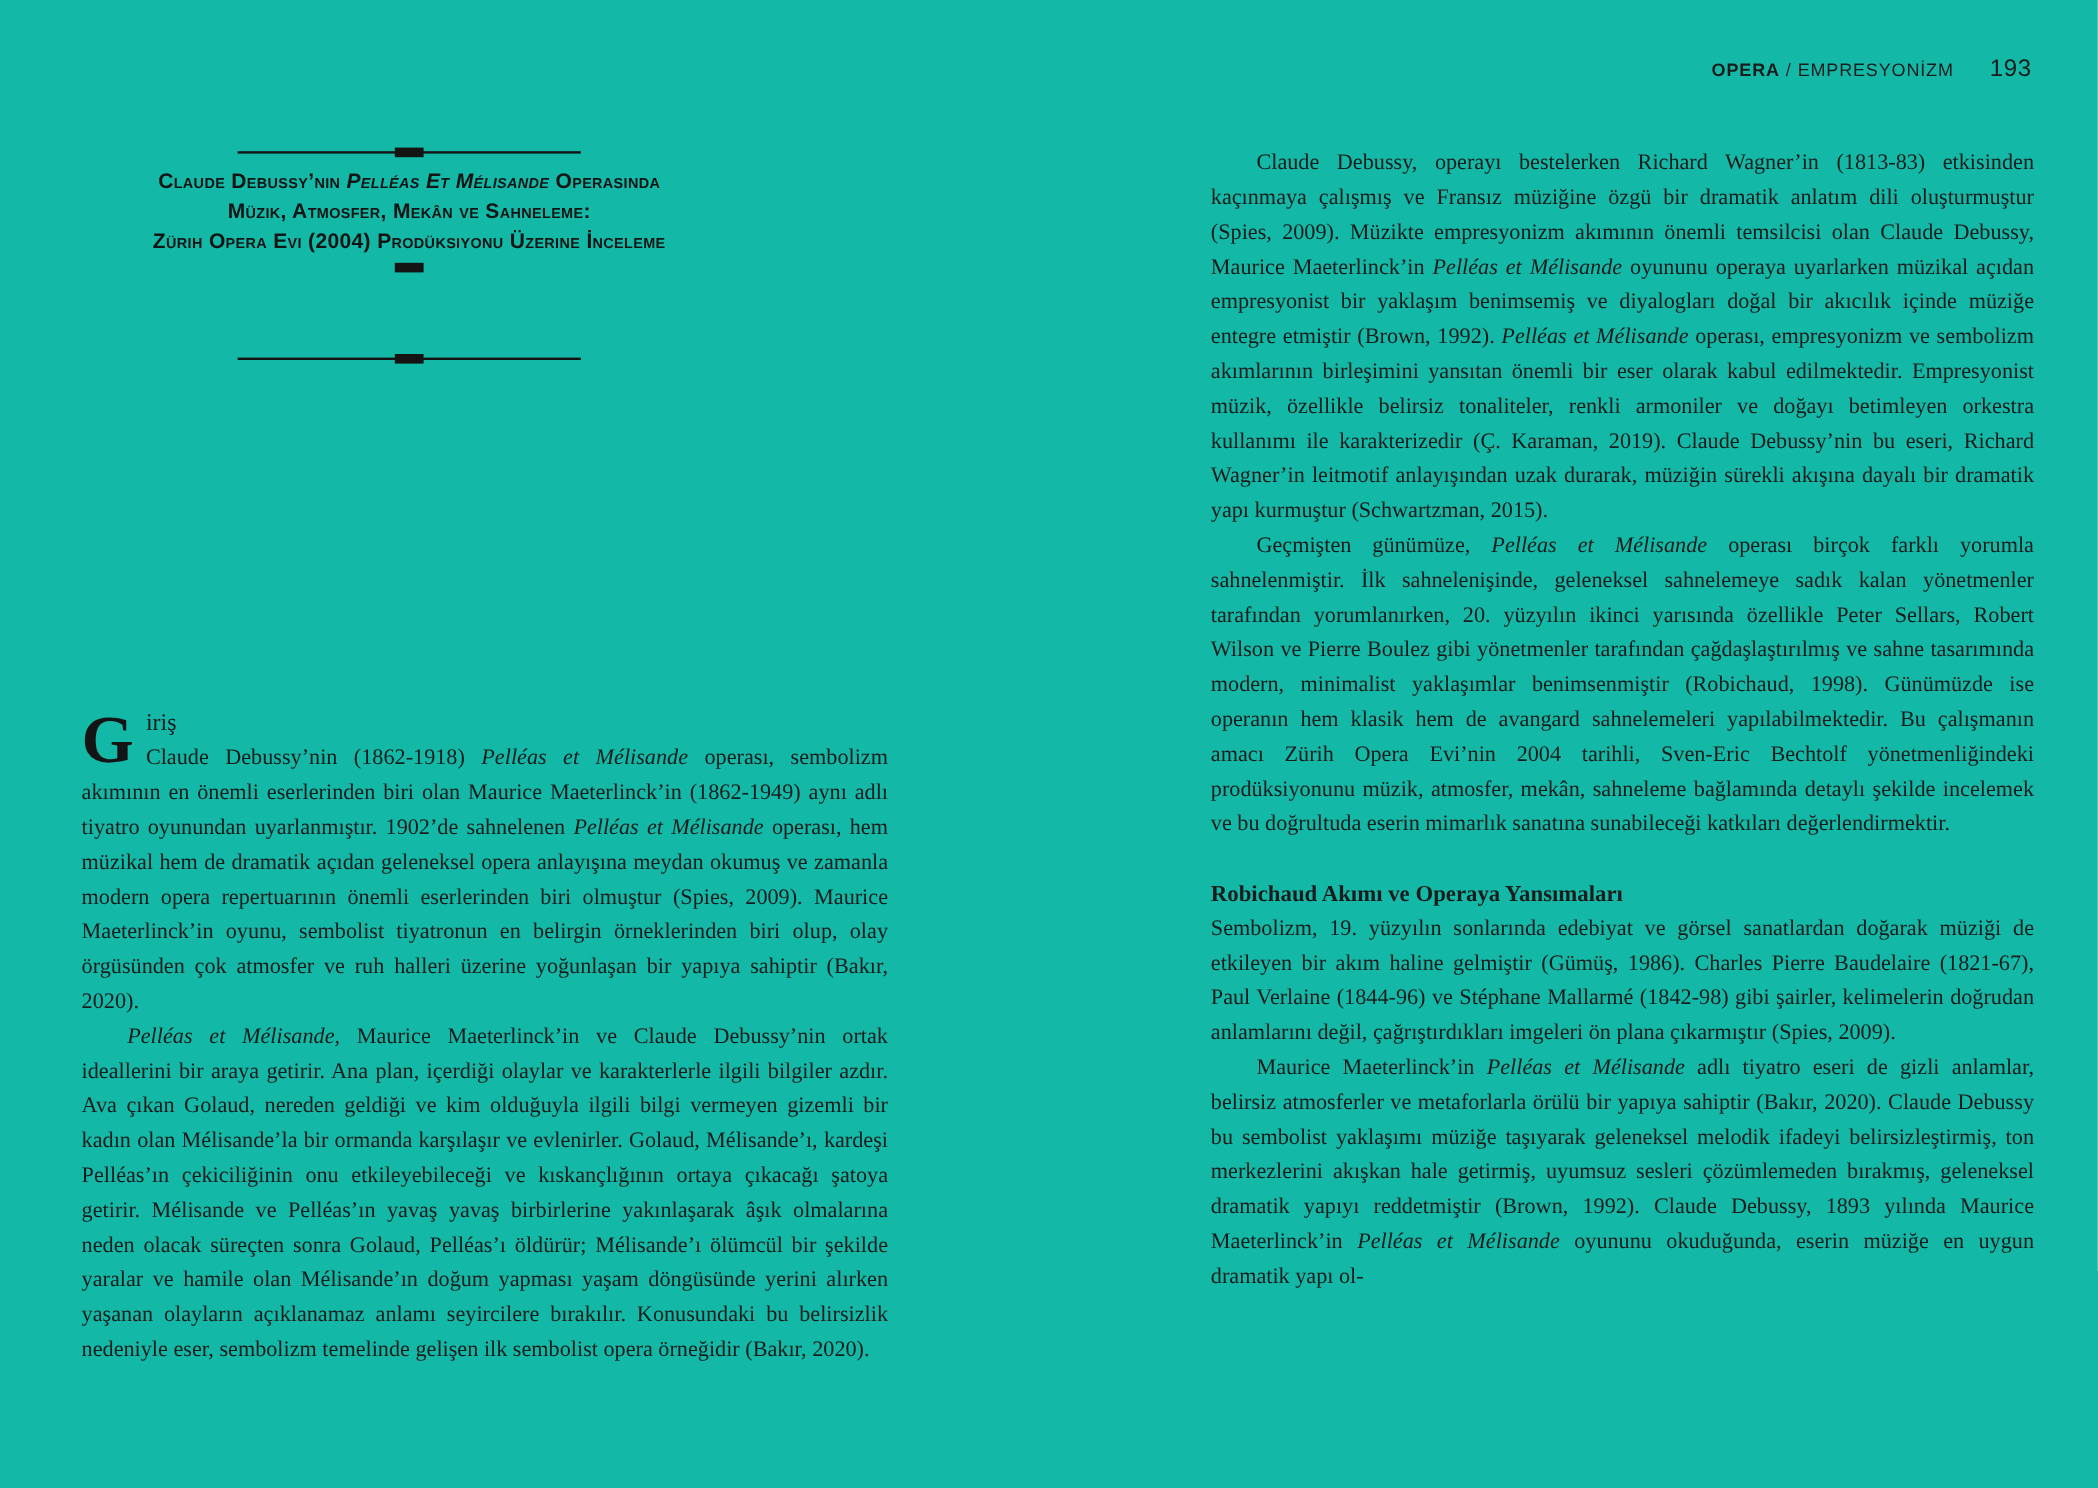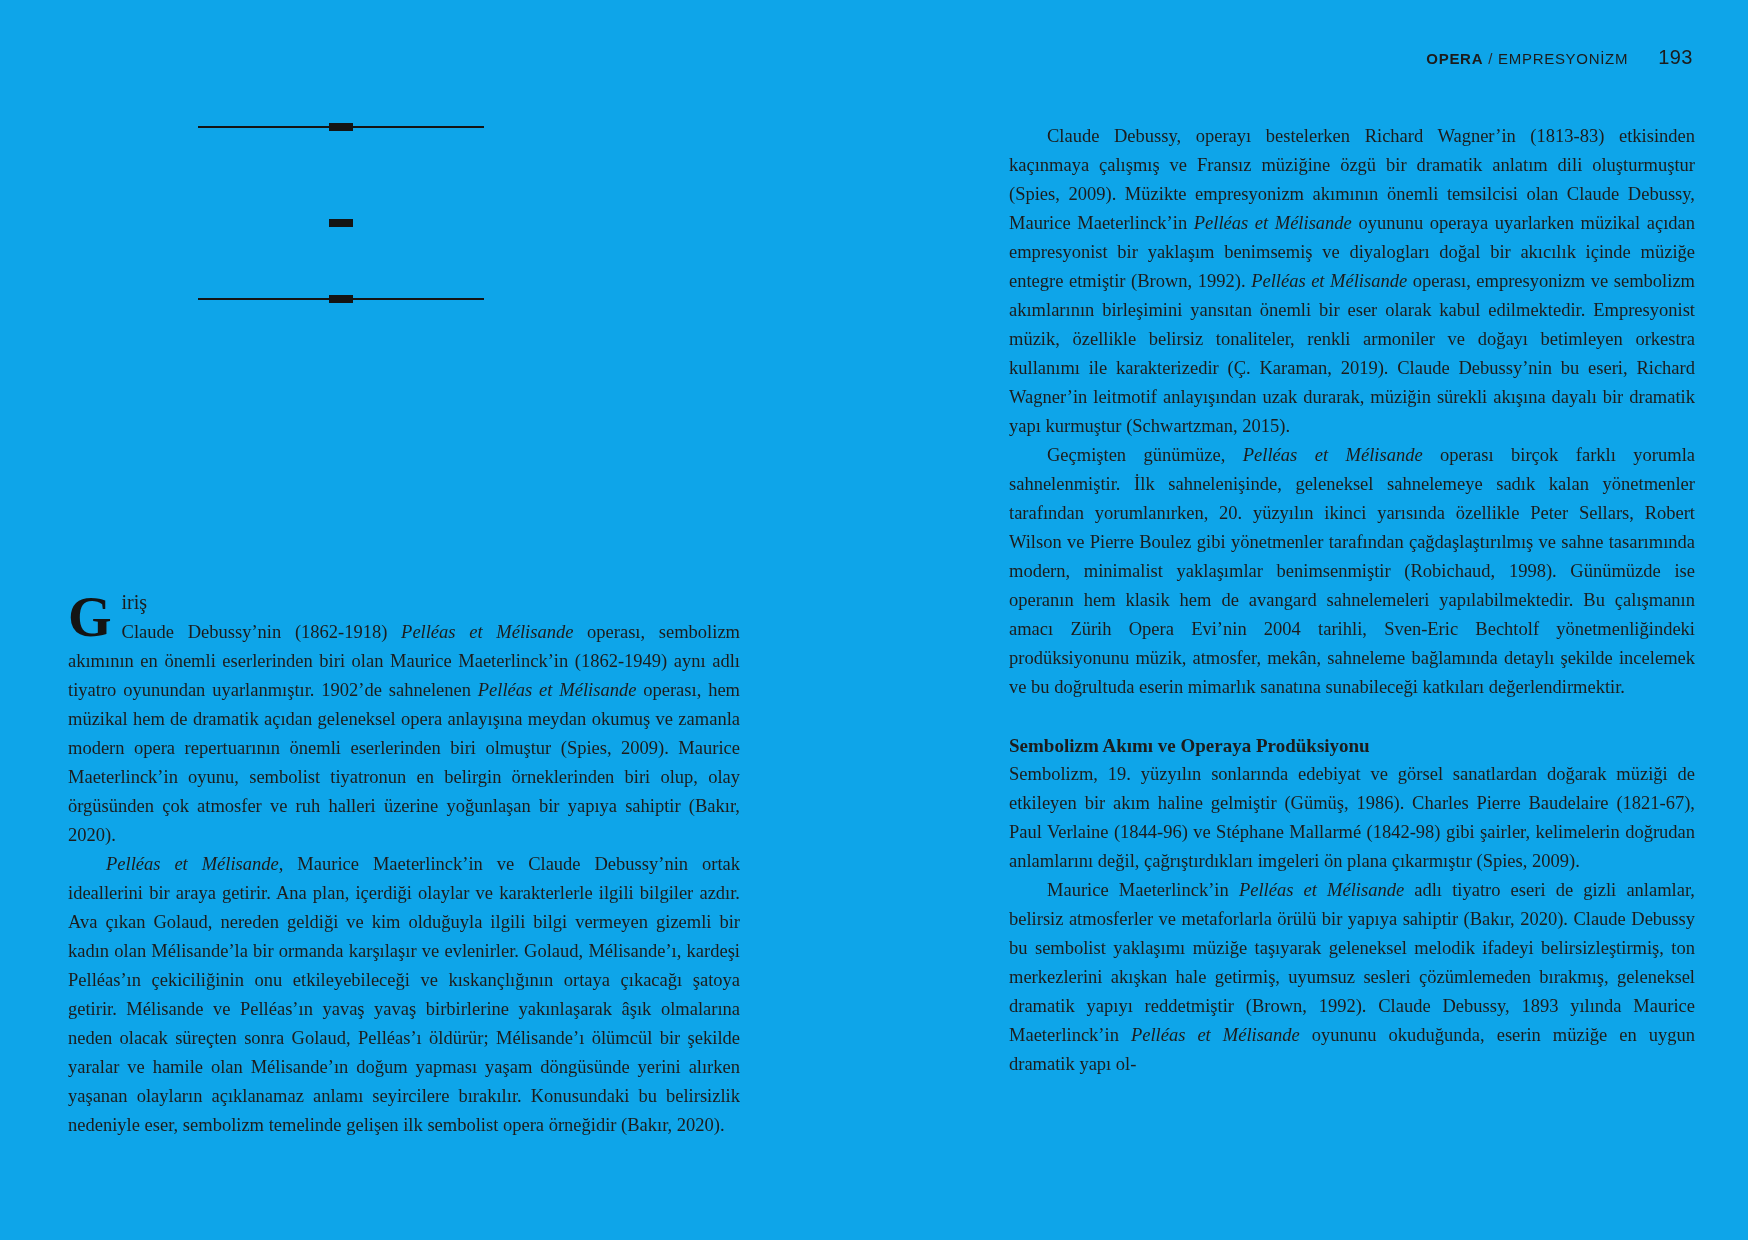--- a/index.html
+++ b/index.html
@@ -1,18 +1,18 @@
 <!DOCTYPE html>
 <html><head>
 <meta charset="utf-8">
 <style>
   html,body{margin:0;padding:0;}
   body{width:1748px;height:1240px;background:#ffffff;}
   .page{
-    position:relative;width:1748px;height:1240px;background:#0ea5e9;
+    position:relative;width:1748px;height:1240px;background:#14b8a6;
     overflow:hidden;color:#1c1c1c;
   }
 
   
   .running-head{
     position:absolute;top:46px;left:1007px;width:686px;
     display:flex;justify-content:flex-end;align-items:baseline;gap:30px;
     font-family:"Liberation Sans",sans-serif;
   }
   .rh-text{font-size:15px;letter-spacing:.7px;white-space:nowrap;}
@@ -84,35 +84,40 @@
       <span class="rh-strong">OPERA</span><span class="rh-sep">/</span><span class="rh-light">EMPRESYONİZM</span>
     </div>
     <div class="folio">193</div>
   </header>
 
   <section class="col col-left">
     <div class="title-block">
       <div class="orn-rule r1">
         <span class="orn-box"></span>
       </div>
+      <h1 class="chapter-title" id="chapter-title">
+          <div class="title-line"><span>Claude Debussy’nin </span><i>Pelléas Et Mélisande</i><span> Operasında</span></div>
+          <div class="title-line"><span>Müzik, Atmosfer, Mekân ve Sahneleme:</span></div>
+          <div class="title-line"><span>Zürih Opera Evi (2004) Prodüksiyonu Üzerine İnceleme</span></div>
+        </h1>
       <div class="orn-dash"></div>
       <div class="orn-rule r2">
         <span class="orn-box"></span>
       </div>
     </div>
     <div class="body-text left-body" id="left-body">
         <div class="section-head"><span class="dropcap">G</span><span class="section-head-label">iriş</span></div>
         <p class="para"><span>Claude Debussy’nin (1862-1918) </span><i>Pelléas et Mélisande</i><span> operası, sembolizm akımının en önemli eserlerinden biri olan Maurice Maeterlinck’in (1862-1949) aynı adlı tiyatro oyunundan uyarlanmıştır. 1902’de sahnelenen </span><i>Pelléas et Mélisande</i><span> operası, hem müzikal hem de dramatik açıdan geleneksel opera anlayışına meydan okumuş ve zamanla modern opera repertuarının önemli eserlerinden biri olmuştur (Spies, 2009). Maurice Maeterlinck’in oyunu, sembolist tiyatronun en belirgin örneklerinden biri olup, olay örgüsünden çok atmosfer ve ruh halleri üzerine yoğunlaşan bir yapıya sahiptir (Bakır, 2020).</span></p>
         <p class="para indent"><i>Pelléas et Mélisande</i><span>, Maurice Maeterlinck’in ve Claude Debussy’nin ortak ideallerini bir araya getirir. Ana plan, içerdiği olaylar ve karakterlerle ilgili bilgiler azdır. Ava çıkan Golaud, nereden geldiği ve kim olduğuyla ilgili bilgi vermeyen gizemli bir kadın olan Mélisande’la bir ormanda karşılaşır ve evlenirler. Golaud, Mélisande’ı, kardeşi Pelléas’ın çekiciliğinin onu etkileyebileceği ve kıskançlığının ortaya çıkacağı şatoya getirir. Mélisande ve Pelléas’ın yavaş yavaş birbirlerine yakınlaşarak âşık olmalarına neden olacak süreçten sonra Golaud, Pelléas’ı öldürür; Mélisande’ı ölümcül bir şekilde yaralar ve hamile olan Mélisande’ın doğum yapması yaşam döngüsünde yerini alırken yaşanan olayların açıklanamaz anlamı seyircilere bırakılır. Konusundaki bu belirsizlik nedeniyle eser, sembolizm temelinde gelişen ilk sembolist opera örneğidir (Bakır, 2020).</span></p>
       </div>
   </section>
 
   <section class="col col-right">
     <div class="body-text right-body" id="right-body">
         <p class="para indent"><span>Claude Debussy, operayı bestelerken Richard Wagner’in (1813-83) etkisinden kaçınmaya çalışmış ve Fransız müziğine özgü bir dramatik anlatım dili oluşturmuştur (Spies, 2009). Müzikte empresyonizm akımının önemli temsilcisi olan Claude Debussy, Maurice Maeterlinck’in </span><i>Pelléas et Mélisande</i><span> oyununu operaya uyarlarken müzikal açıdan empresyonist bir yaklaşım benimsemiş ve diyalogları doğal bir akıcılık içinde müziğe entegre etmiştir (Brown, 1992). </span><i>Pelléas et Mélisande</i><span> operası, empresyonizm ve sembolizm akımlarının birleşimini yansıtan önemli bir eser olarak kabul edilmektedir. Empresyonist müzik, özellikle belirsiz tonaliteler, renkli armoniler ve doğayı betimleyen orkestra kullanımı ile karakterizedir (Ç. Karaman, 2019). Claude Debussy’nin bu eseri, Richard Wagner’in leitmotif anlayışından uzak durarak, müziğin sürekli akışına dayalı bir dramatik yapı kurmuştur (Schwartzman, 2015).</span></p>
         <p class="para indent"><span>Geçmişten günümüze, </span><i>Pelléas et Mélisande</i><span> operası birçok farklı yorumla sahnelenmiştir. İlk sahnelenişinde, geleneksel sahnelemeye sadık kalan yönetmenler tarafından yorumlanırken, 20. yüzyılın ikinci yarısında özellikle Peter Sellars, Robert Wilson ve Pierre Boulez gibi yönetmenler tarafından çağdaşlaştırılmış ve sahne tasarımında modern, minimalist yaklaşımlar benimsenmiştir (Robichaud, 1998). Günümüzde ise operanın hem klasik hem de avangard sahnelemeleri yapılabilmektedir. Bu çalışmanın amacı Zürih Opera Evi’nin 2004 tarihli, Sven-Eric Bechtolf yönetmenliğindeki prodüksiyonunu müzik, atmosfer, mekân, sahneleme bağlamında detaylı şekilde incelemek ve bu doğrultuda eserin mimarlık sanatına sunabileceği katkıları değerlendirmektir.</span></p>
-        <h2 class="subheading">Sembolizm Akımı ve Operaya Prodüksiyonu</h2>
+        <h2 class="subheading">Robichaud Akımı ve Operaya Yansımaları</h2>
         <p class="para"><span>Sembolizm, 19. yüzyılın sonlarında edebiyat ve görsel sanatlardan doğarak müziği de etkileyen bir akım haline gelmiştir (Gümüş, 1986). Charles Pierre Baudelaire (1821-67), Paul Verlaine (1844-96) ve Stéphane Mallarmé (1842-98) gibi şairler, kelimelerin doğrudan anlamlarını değil, çağrıştırdıkları imgeleri ön plana çıkarmıştır (Spies, 2009).</span></p>
         <p class="para indent"><span>Maurice Maeterlinck’in </span><i>Pelléas et Mélisande</i><span> adlı tiyatro eseri de gizli anlamlar, belirsiz atmosferler ve metaforlarla örülü bir yapıya sahiptir (Bakır, 2020). Claude Debussy bu sembolist yaklaşımı müziğe taşıyarak geleneksel melodik ifadeyi belirsizleştirmiş, ton merkezlerini akışkan hale getirmiş, uyumsuz sesleri çözümlemeden bırakmış, geleneksel dramatik yapıyı reddetmiştir (Brown, 1992). Claude Debussy, 1893 yılında Maurice Maeterlinck’in </span><i>Pelléas et</i><span> </span><i>Mélisande</i><span> oyununu okuduğunda, eserin müziğe en uygun dramatik yapı ol-</span></p>
       </div>
   </section>
 
 </div>
 
 </body></html>

